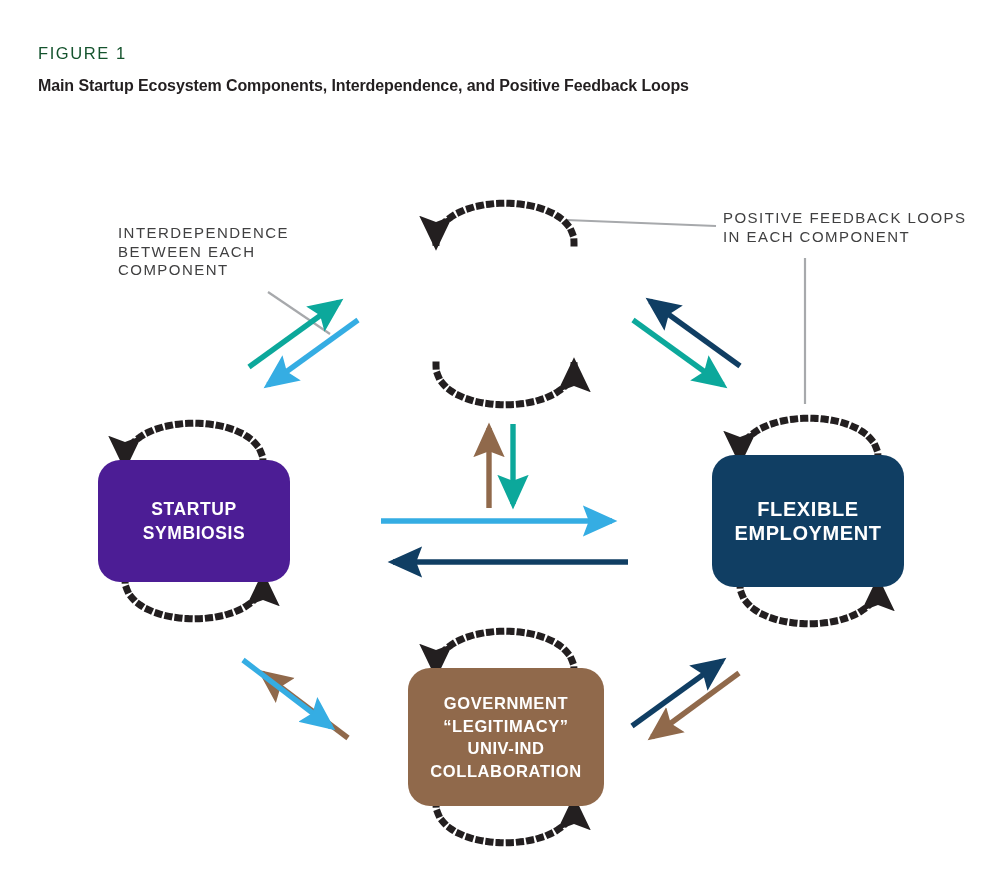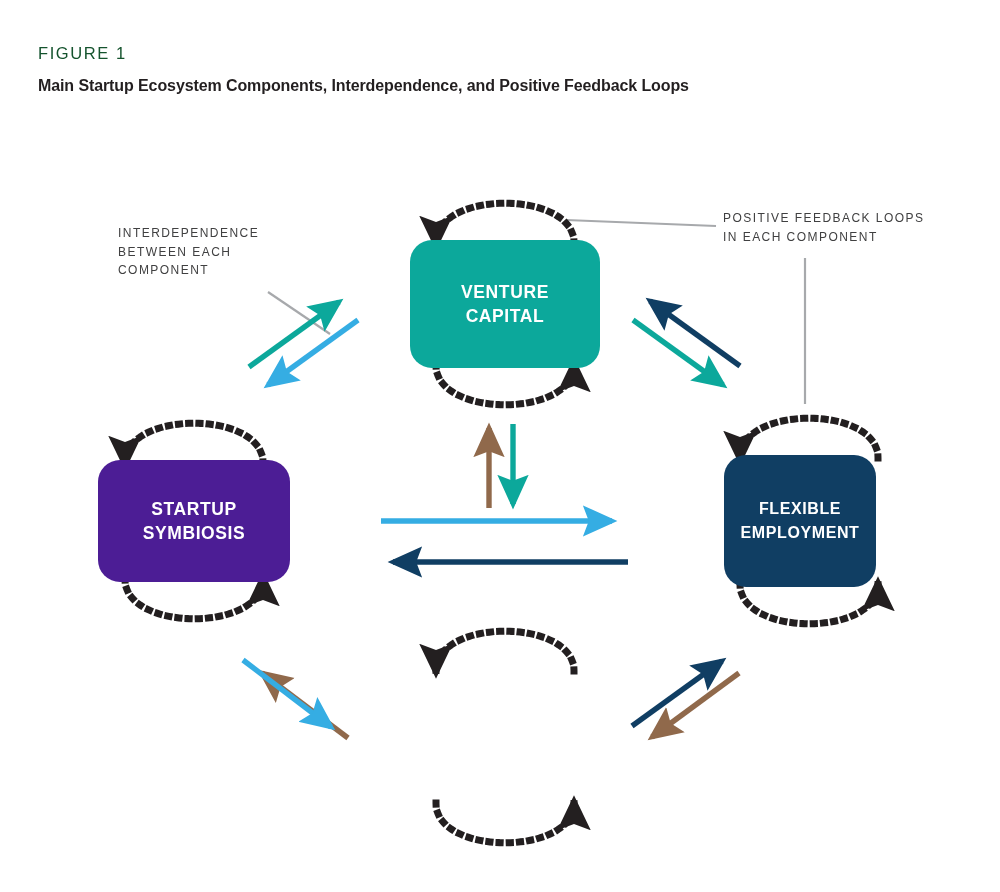--- a/index.html
+++ b/index.html
@@ -39,21 +39,21 @@
     font-size: 16px;
     line-height: 28px;
     font-weight: bold;
     color: #231f20;
     letter-spacing: -0.1px;
   }
 
   
   .annot {
     position: absolute;
-    font-size: 12px;
+    font-size: 15px;
     letter-spacing: 1.45px;
     line-height: 18.5px;
     color: #404041;
     font-weight: 400;
     white-space: pre-line;
   }
   .annot-left  { left: 118px; top: 224px; }
   .annot-right { left: 723px; top: 209px; }
 
   
@@ -84,22 +84,22 @@
     width: 190px; height: 128px;
     font-size: 17.5px; line-height: 24px;
   }
   #node-ss {
     left: 98px; top: 460px;
     width: 192px; height: 122px;
     font-size: 17.5px; line-height: 24px;
   }
   #node-fe {
     left: 712px; top: 455px;
-    width: 152px; height: 132px;
-    font-size: 16px; line-height: 24px; margin-left: 12px;
+    width: 192px; height: 132px;
+    font-size: 20px; line-height: 24px;
   }
   #node-gov {
     left: 408px; top: 668px;
     width: 196px; height: 138px;
     font-size: 16.5px; line-height: 22.5px;
   }
 </style>
 </head>
 <body>
 
@@ -199,26 +199,28 @@
     </g>
 
     <g>
       <line x1="381" y1="521" x2="612" y2="521" stroke="#35ADE3" stroke-width="5.4" marker-end="url(#ah-blue)"></line>
     </g>
     <g>
       <line x1="628" y1="562" x2="393" y2="562" stroke="#103E63" stroke-width="5.4" marker-end="url(#ah-navy)"></line>
     </g>
   </svg>
 
-  <div class="node" id="node-vc" style="background:#0CA89B">
-    <span class="node-text">VENTURE
-CAPITAL</span>
-  </div>
   <div class="node" id="node-ss" style="background:#4c1d95">
     <span class="node-text">STARTUP
 SYMBIOSIS</span>
   </div>
   <div class="node" id="node-fe" style="background:#103E63">
     <span class="node-text">FLEXIBLE
 EMPLOYMENT</span>
   </div>
+  <div class="node" id="node-gov" style="background:#90694B">
+    <span class="node-text">GOVERNMENT
+“LEGITIMACY”
+UNIV-IND
+COLLABORATION</span>
+  </div>
 
 </div>
 
 </body></html>

